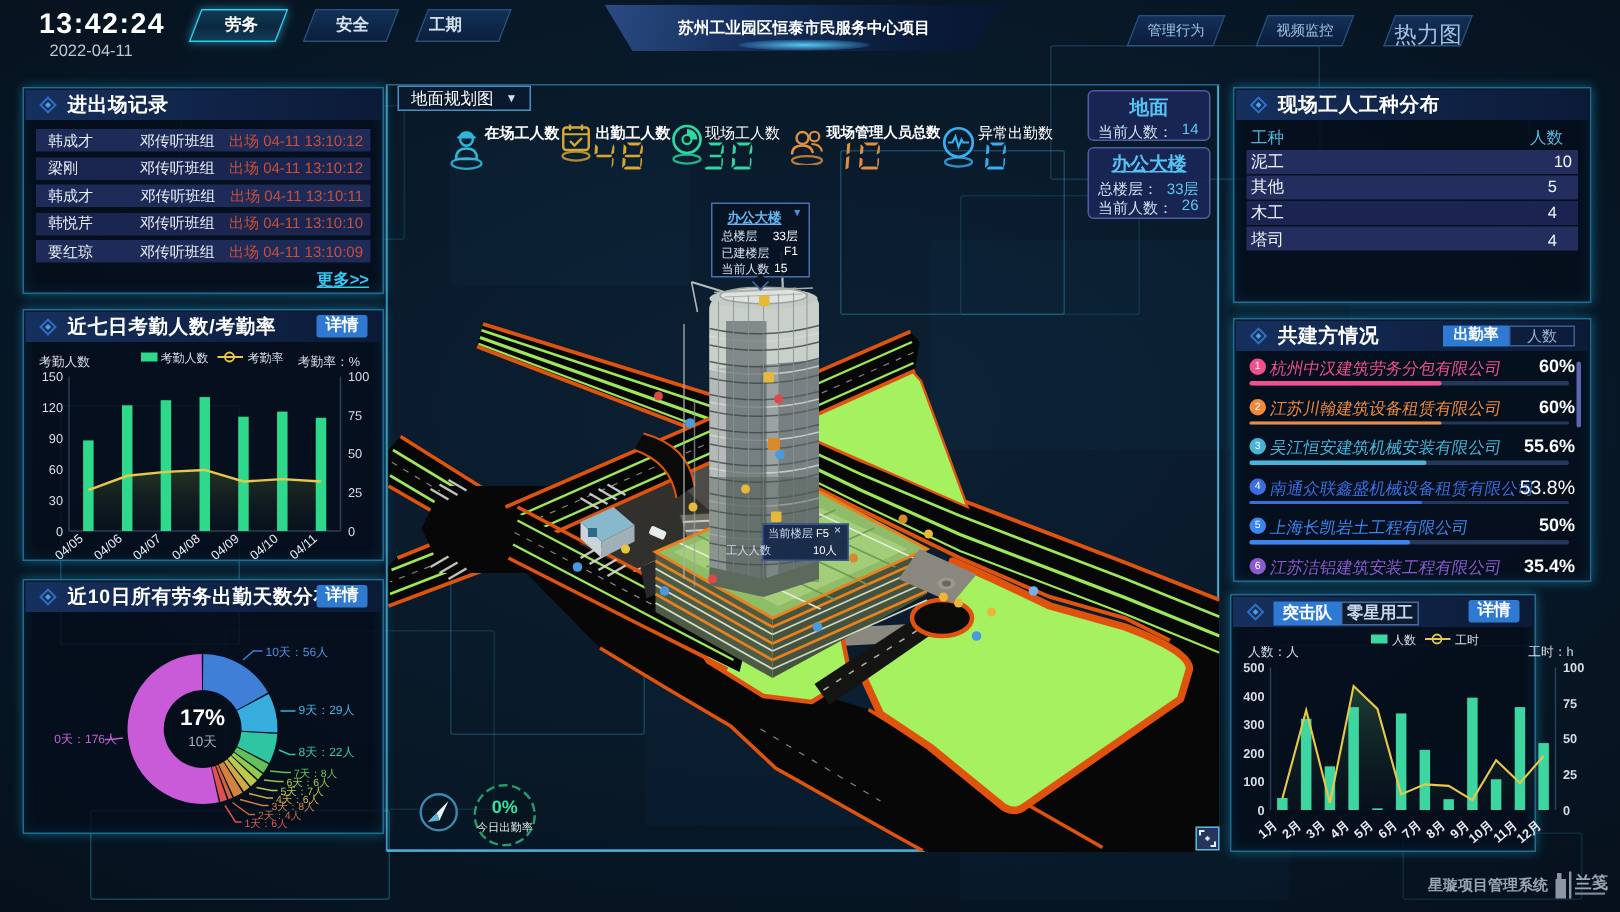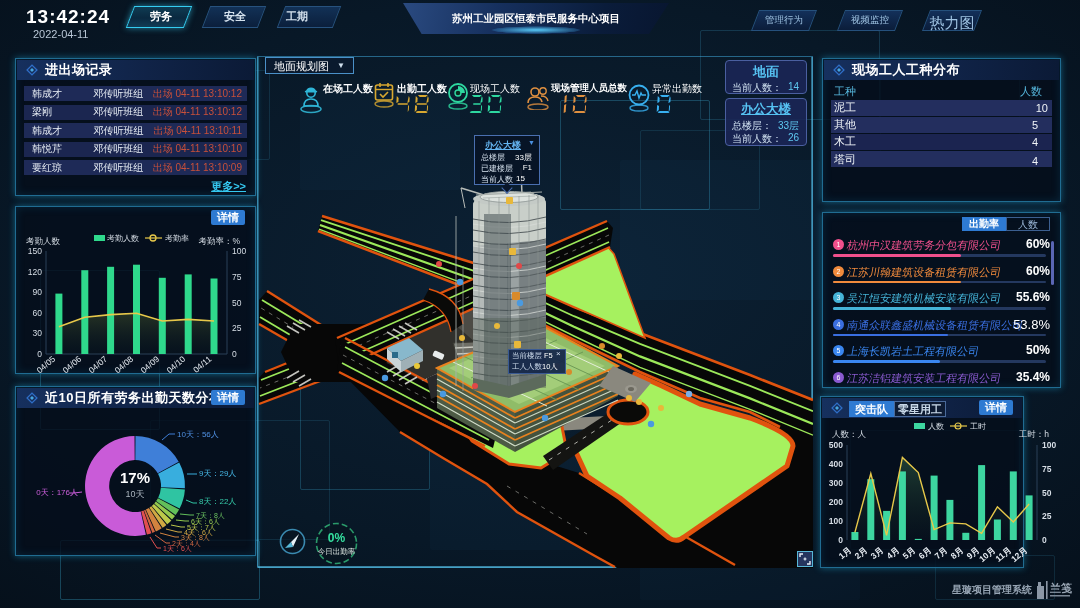--- a/index.html
+++ b/index.html
@@ -94,20 +94,27 @@
           <span style="color:#e8eef5;margin-left:8px;width:68px;overflow:hidden">要红琼</span>
           <span style="color:#e8eef5;width:66px">邓传听班组</span>
           <span style="color:#c8503a;flex:1;text-align:right;padding-right:5px;font-size:10px">出场 04-11 13:10:09</span>
         </div>
  </div>
 
  <div class="abs" style="right:9px;top:120px;color:#35c8f0;font-size:11px;font-weight:bold;text-decoration:underline">更多&gt;&gt;</div>
 </div>
 
 <div class="panel" style="left:15px;top:206px;width:241px;height:168px">
+ <div class="phead">
+        <svg class="dia" viewBox="0 0 12 12">
+          <rect x="2.5" y="2.5" width="7" height="7" fill="none" stroke="#2f6fc8" stroke-width="1.3" transform="rotate(45 6 6)"></rect>
+          <rect x="4.6" y="4.6" width="2.8" height="2.8" fill="#46a6e0" transform="rotate(45 6 6)"></rect>
+        </svg>
+        <span class="tt">近七日考勤人数/考勤率</span>
+      </div>
  <div class="btn" style="right:10px;top:3px">详情</div>
 
  <svg class="abs" style="left:0;top:20px" width="239" height="146" viewBox="0 0 239 146">
   <g font-family="Liberation Sans" fill="#d7dee6">
    <text x="10" y="17" font-size="8.5">考勤人数</text>
    <text x="224" y="17" font-size="8.5" text-anchor="end">考勤率：%</text>
    <rect x="78" y="8" width="11" height="6" fill="#2fd98c"></rect>
           <text x="91" y="14" font-size="8">考勤人数</text>
    <circle cx="137" cy="11" r="3" fill="none" stroke="#e7c84a" stroke-width="1.3"></circle>
           <line x1="129" y1="11" x2="146" y2="11" stroke="#e7c84a" stroke-width="1.2"></line>
@@ -600,21 +607,21 @@
     <div class="abs" style="left:510px;top:152px;width:22px;text-align:right;color:#fff;font-size:8px">33层</div>
 <div class="abs" style="left:481px;top:163px;color:#d6e2ee;font-size:8px">已建楼层</div>
     <div class="abs" style="left:516px;top:163px;width:16px;text-align:right;color:#fff;font-size:8px">F1</div>
 <div class="abs" style="left:481px;top:174px;color:#d6e2ee;font-size:8px">当前人数</div>
     <div class="abs" style="left:516px;top:174px;width:16px;text-align:left;color:#fff;font-size:8px">15</div>
 
 <div class="abs" style="left:508px;top:349px;width:58px;height:25px;background:rgba(22,40,74,.95);border:1px solid #3a5a92"></div>
 <div class="abs" style="left:512px;top:351px;color:#cfdded;font-size:7.5px">当前楼层</div>
 <div class="abs" style="left:544px;top:351px;color:#fff;font-size:7.5px">F5</div>
 <div class="abs" style="left:556px;top:349px;color:#cfdded;font-size:8px">×</div>
-<div class="abs" style="left:512px;top:362px;color:#cfdded;font-size:7.5px">工人人数</div>
+<div class="abs" style="left:484px;top:362px;color:#cfdded;font-size:7.5px">工人人数</div>
 <div class="abs" style="left:542px;top:362px;color:#fff;font-size:7.5px">10人</div>
 
 <div class="abs" style="left:725px;top:60px;width:82px;height:34px;background:rgba(26,38,86,.88);border:1.5px solid #4a5fa0;border-radius:4px">
  <div style="text-align:center;color:#56c2f2;font-size:13px;font-weight:bold;margin-top:2px">地面</div>
  <div style="position:relative;height:12px;font-size:10px;margin-top:0px">
         <span style="position:absolute;left:6px;color:#cfe0f0">当前人数：</span>
         <span style="position:absolute;right:7px;color:#5ec8f0">14</span>
       </div>
 </div>
 
@@ -677,20 +684,27 @@
           <span style="flex:1;text-align:right;margin-right:14px">4</span>
         </div>
   <div style="height:15.5px;background:#232e5e;display:flex;align-items:flex-end;font-size:11px;color:#f0f4f8">
           <span style="margin-left:3px">塔司</span>
           <span style="flex:1;text-align:right;margin-right:14px">4</span>
         </div>
  </div>
 </div>
 
 <div class="panel" style="left:822px;top:212px;width:239px;height:176px;overflow:hidden">
+ <div class="phead">
+        <svg class="dia" viewBox="0 0 12 12">
+          <rect x="2.5" y="2.5" width="7" height="7" fill="none" stroke="#2f6fc8" stroke-width="1.3" transform="rotate(45 6 6)"></rect>
+          <rect x="4.6" y="4.6" width="2.8" height="2.8" fill="#46a6e0" transform="rotate(45 6 6)"></rect>
+        </svg>
+        <span class="tt" style="margin-left:28px">共建方情况</span>
+      </div>
 
  <div class="abs" style="left:139px;top:4px;width:44px;height:14px;background:#2e7ad2;color:#fff;font-size:10px;font-weight:bold;text-align:center;line-height:14px">出勤率</div>
  <div class="abs" style="left:183px;top:4px;width:44px;height:14px;border:1px solid #3c5f90;color:#9ab6d6;font-size:10px;text-align:center;line-height:13px">人数</div>
 
  <div class="abs" style="left:10px;top:21px;right:10px">
 
   <div style="position:relative;height:26.6px">
    <div style="position:absolute;left:0;top:5px;width:11px;height:11px;border-radius:50%;background:#f0508c;color:#fff;font-size:7px;text-align:center;line-height:11px">1</div>
    <div style="position:absolute;left:14px;top:4px;font-size:11px;transform:skewX(-10deg);color:#f0508c">杭州中汉建筑劳务分包有限公司</div>
    <div style="position:absolute;right:0;top:3px;font-size:12px;font-weight:bold;color:#fff">60%</div>

